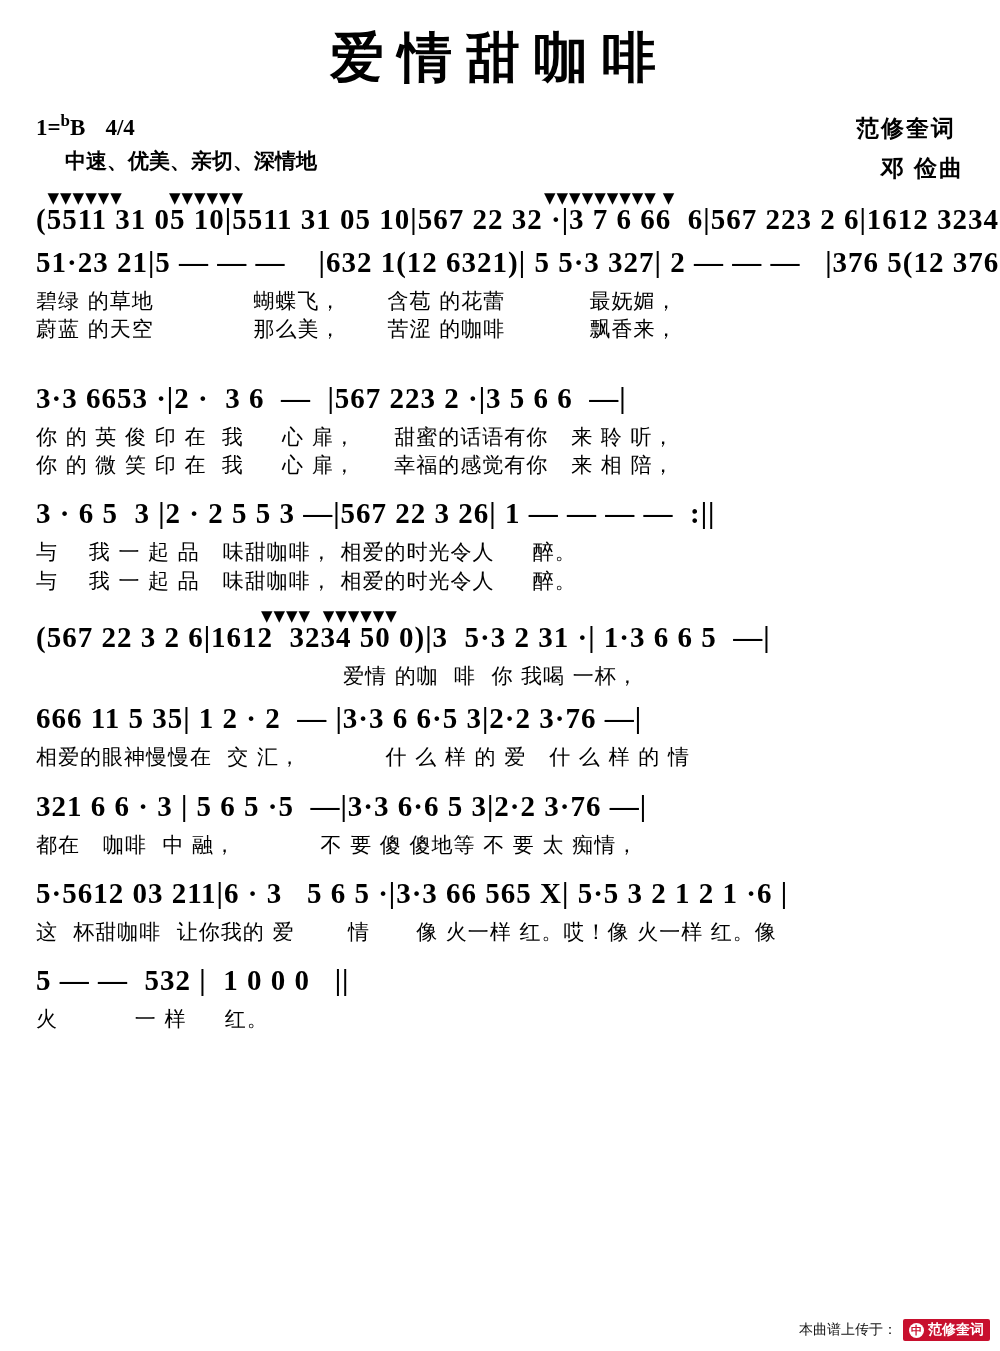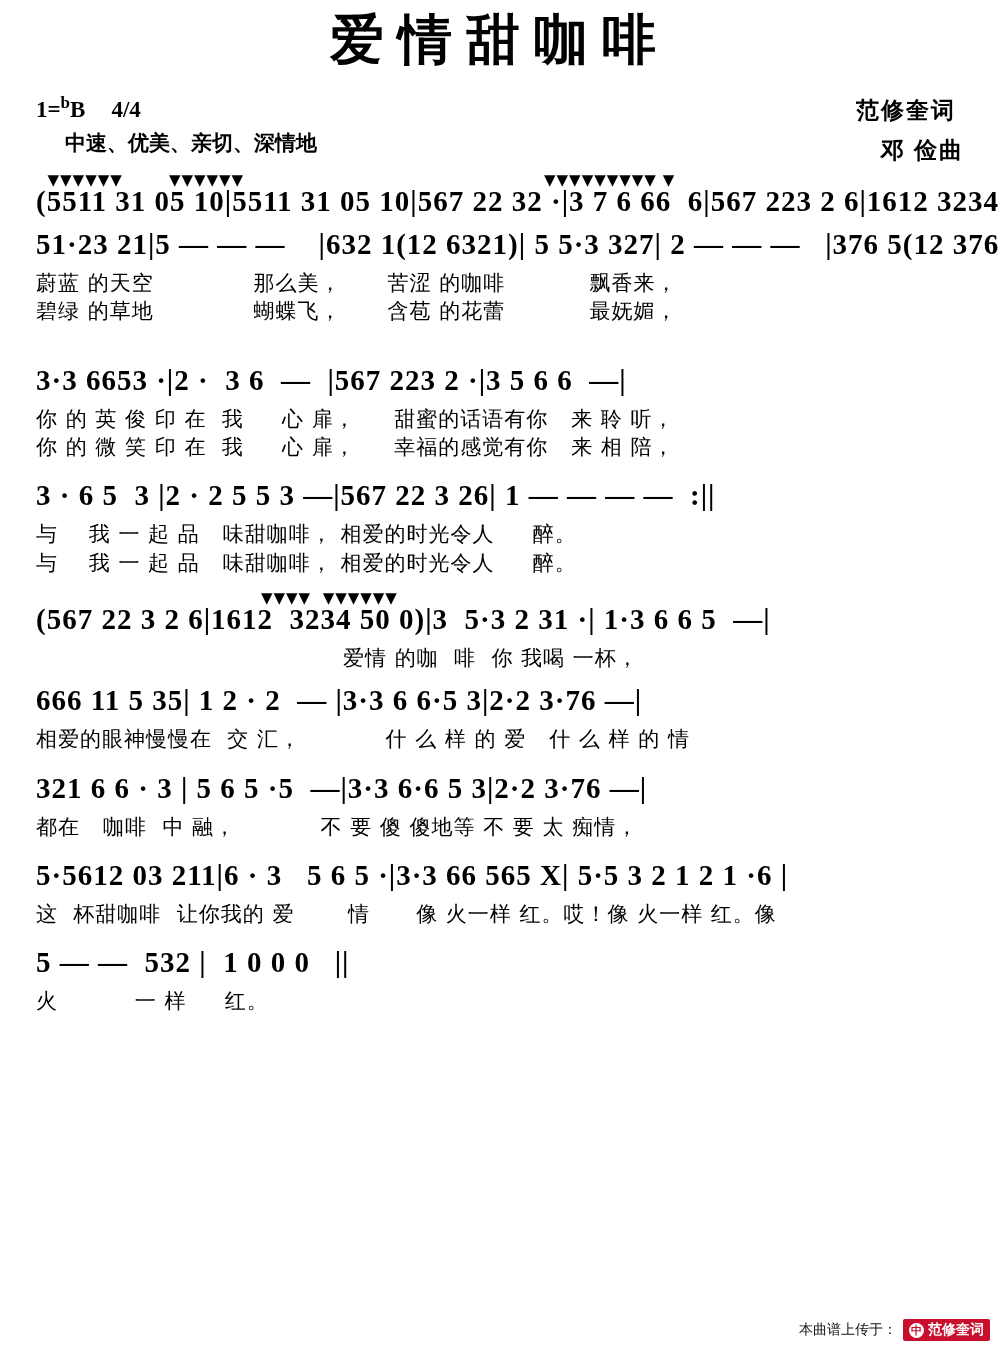--- a/index.html
+++ b/index.html
@@ -12,33 +12,33 @@
   }
   .sheet{position:relative;width:1000px;height:1351px;}
 
   
   .title{
     text-align:center;
     font-family:"DejaVu Serif", serif;
     font-weight:bold;
     font-size:54px;
     letter-spacing:14px;
-    padding-top:4px;
+    padding-top:22px;
     color:#000;
   }
 
   
   .meta{position:relative;height:86px;margin-top:10px;}
   .key{
     position:absolute;left:36px;top:6px;
     font-size:23px;font-weight:bold;
     font-family:"Liberation Serif", serif;
   }
   .key sup{font-size:17px;}
-  .key .beat{margin-left:26px;}
+  .key .beat{margin-left:20px;}
   .tempo{
     position:absolute;left:34px;top:42px;
     font-size:21px;font-weight:bold;
     font-family:"DejaVu Sans", sans-serif;
     margin-left:31px;
   }
   .credit1{
     position:absolute;right:44px;top:8px;
     font-size:23px;font-weight:bold;
     font-family:"DejaVu Serif", serif;
@@ -128,22 +128,22 @@
 
   <div class="system">
     <div class="marks">  ▼▼▼▼▼▼        ▼▼▼▼▼▼                                                    ▼▼▼▼▼▼▼▼▼ ▼</div>
     <div class="notes big">(5511 31 05 10|5511 31 05 10|567 22 32 ·|3 7 6 66  6|567 223 2 6|1612 3234 50 055)|</div>
   </div>
   <div class="gap14"></div>
 
   <div class="system">
     <div class="notes big">51·23 21|5 — — —    |632 1(12 6321)| 5 5·3 327| 2 — — —   |376 5(12 376 5)|</div>
     <div class="gap10"></div>
+    <div class="lyric">碧绿 的草地             蝴蝶飞，      含苞 的花蕾           最妩媚，</div>
     <div class="lyric">蔚蓝 的天空             那么美，      苦涩 的咖啡           飘香来，</div>
-    <div class="lyric">碧绿 的草地             蝴蝶飞，      含苞 的花蕾           最妩媚，</div>
   </div>
   <div class="gap20"></div>
 
   <div class="gap20"></div>
 
   <div class="system">
     <div class="notes big">3·3 6653 ·|2 ·  3 6  —  |567 223 2 ·|3 5 6 6  —|</div>
     <div class="gap10"></div>
     <div class="lyric">你 的 英 俊 印 在  我     心 扉，     甜蜜的话语有你   来 聆 听，</div>
     <div class="lyric">你 的 微 笑 印 在  我     心 扉，     幸福的感觉有你   来 相 陪，</div>

